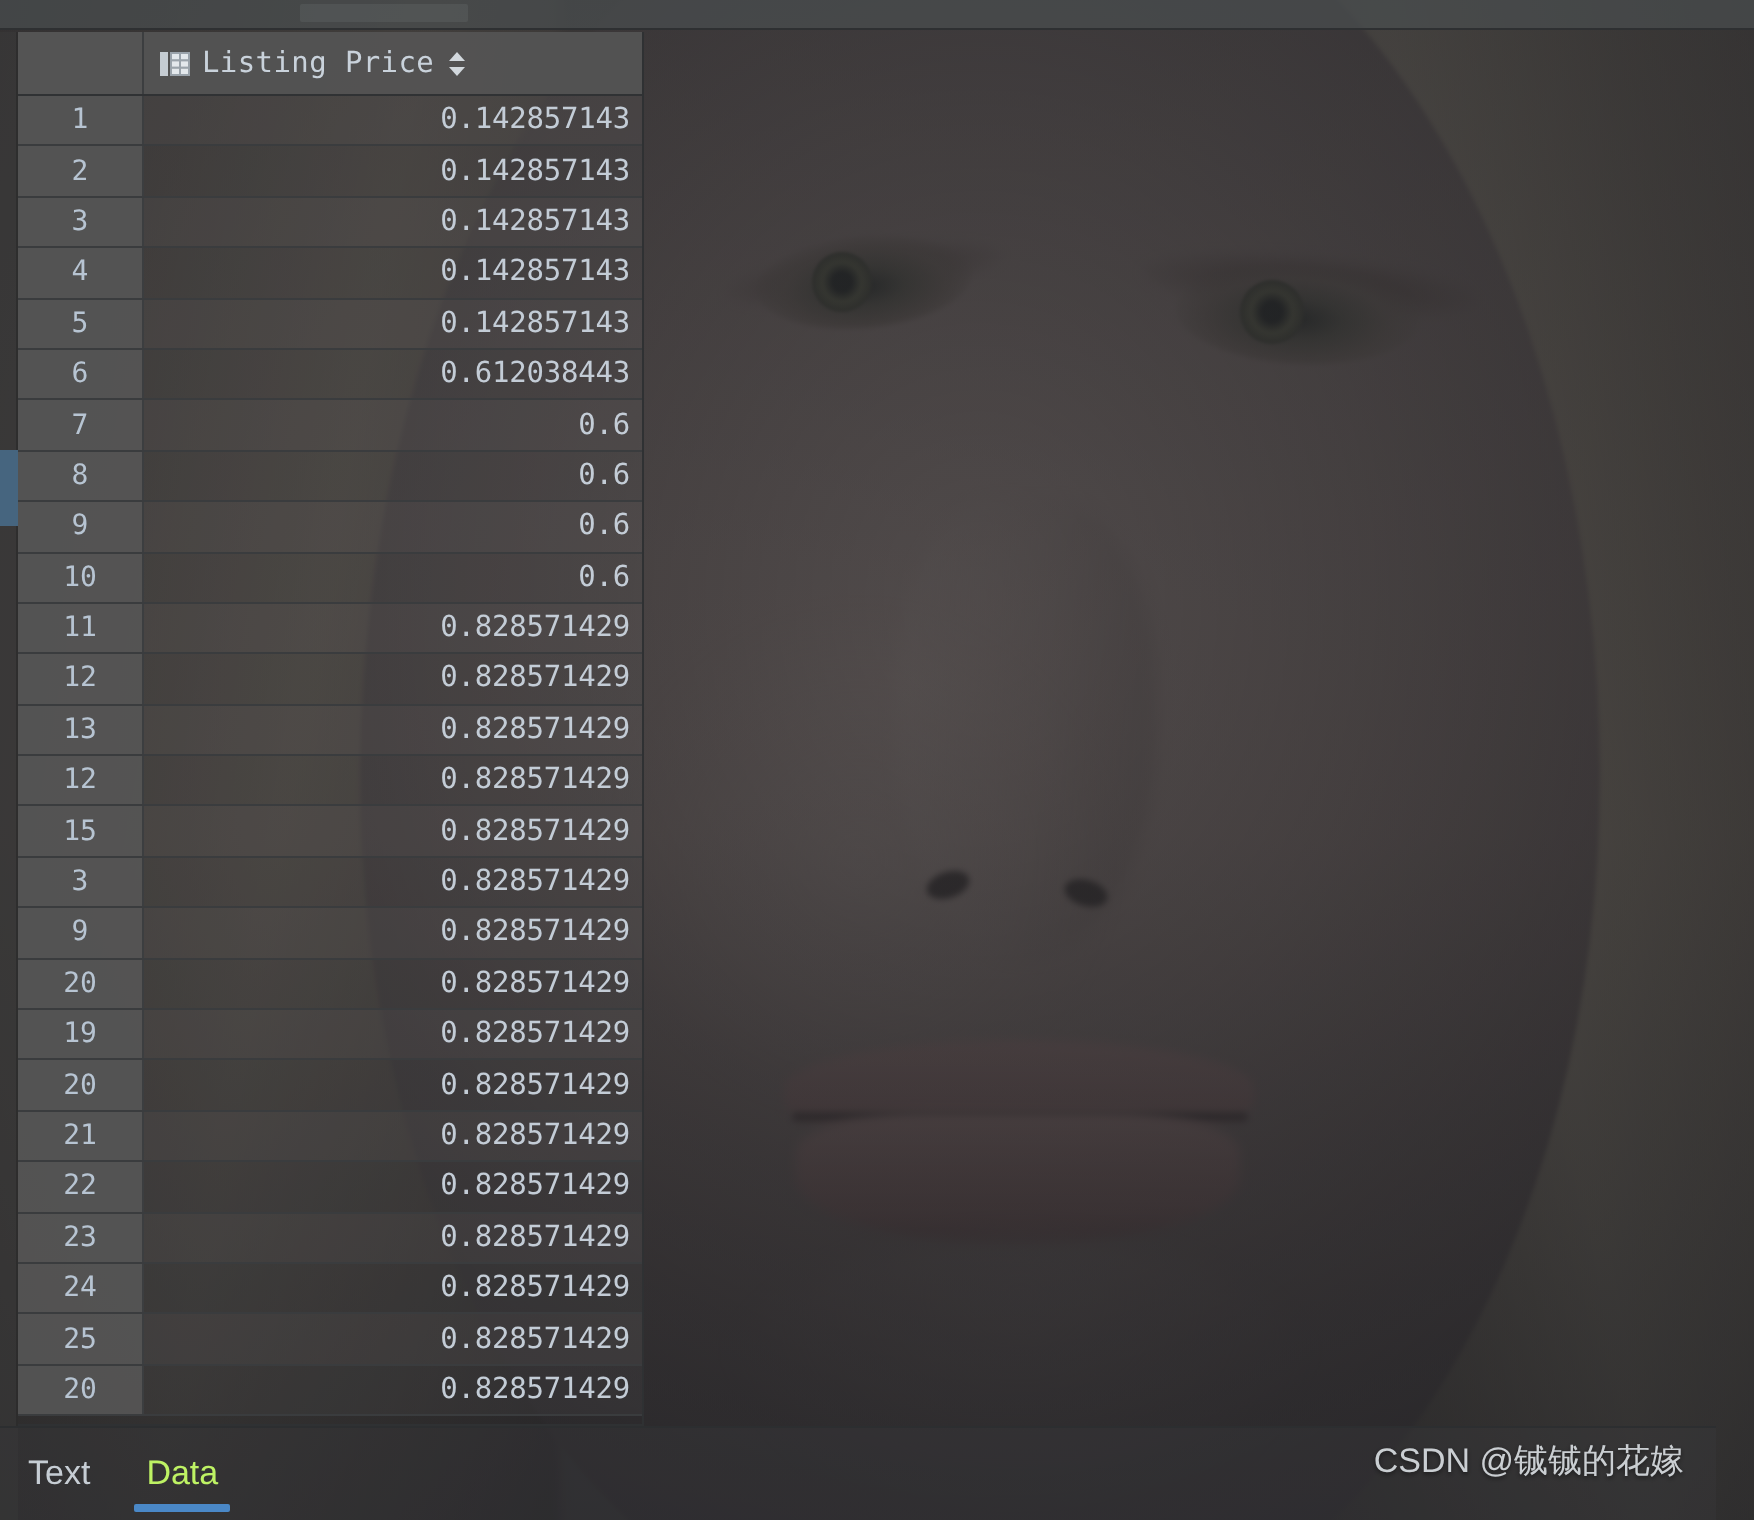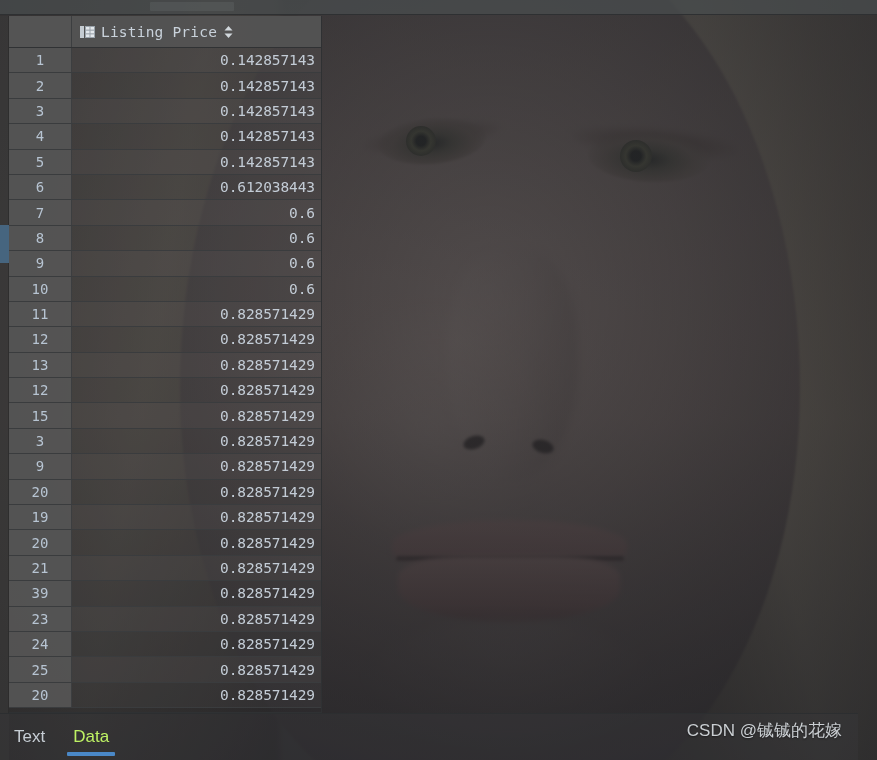--- a/index.html
+++ b/index.html
@@ -373,21 +373,21 @@
         </div>
         <div class="trow">
           <div class="cell-num">20</div>
           <div class="cell-val">0.828571429</div>
         </div>
         <div class="trow">
           <div class="cell-num">21</div>
           <div class="cell-val">0.828571429</div>
         </div>
         <div class="trow">
-          <div class="cell-num">39</div>
+          <div class="cell-num">22</div>
           <div class="cell-val">0.828571429</div>
         </div>
         <div class="trow">
           <div class="cell-num">23</div>
           <div class="cell-val">0.828571429</div>
         </div>
         <div class="trow">
           <div class="cell-num">24</div>
           <div class="cell-val">0.828571429</div>
         </div>

